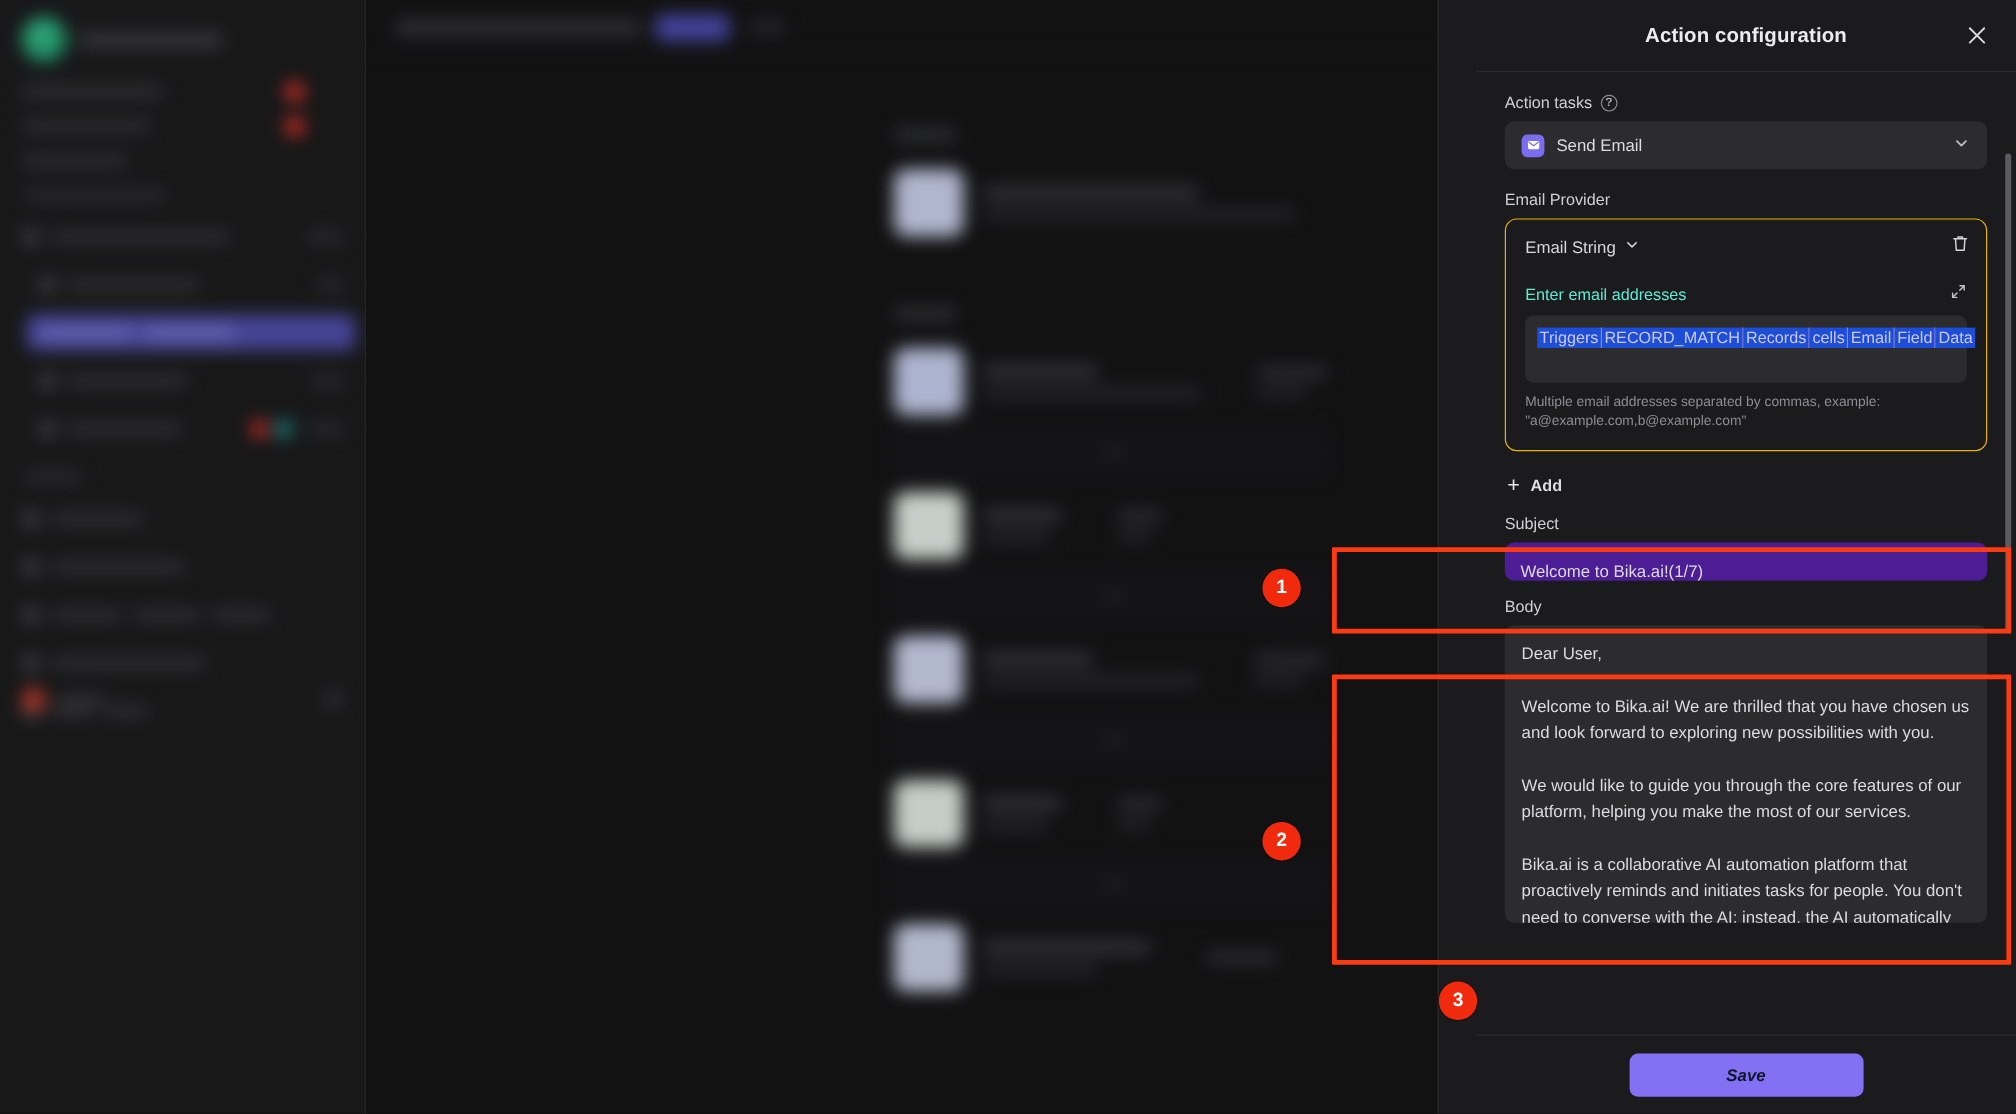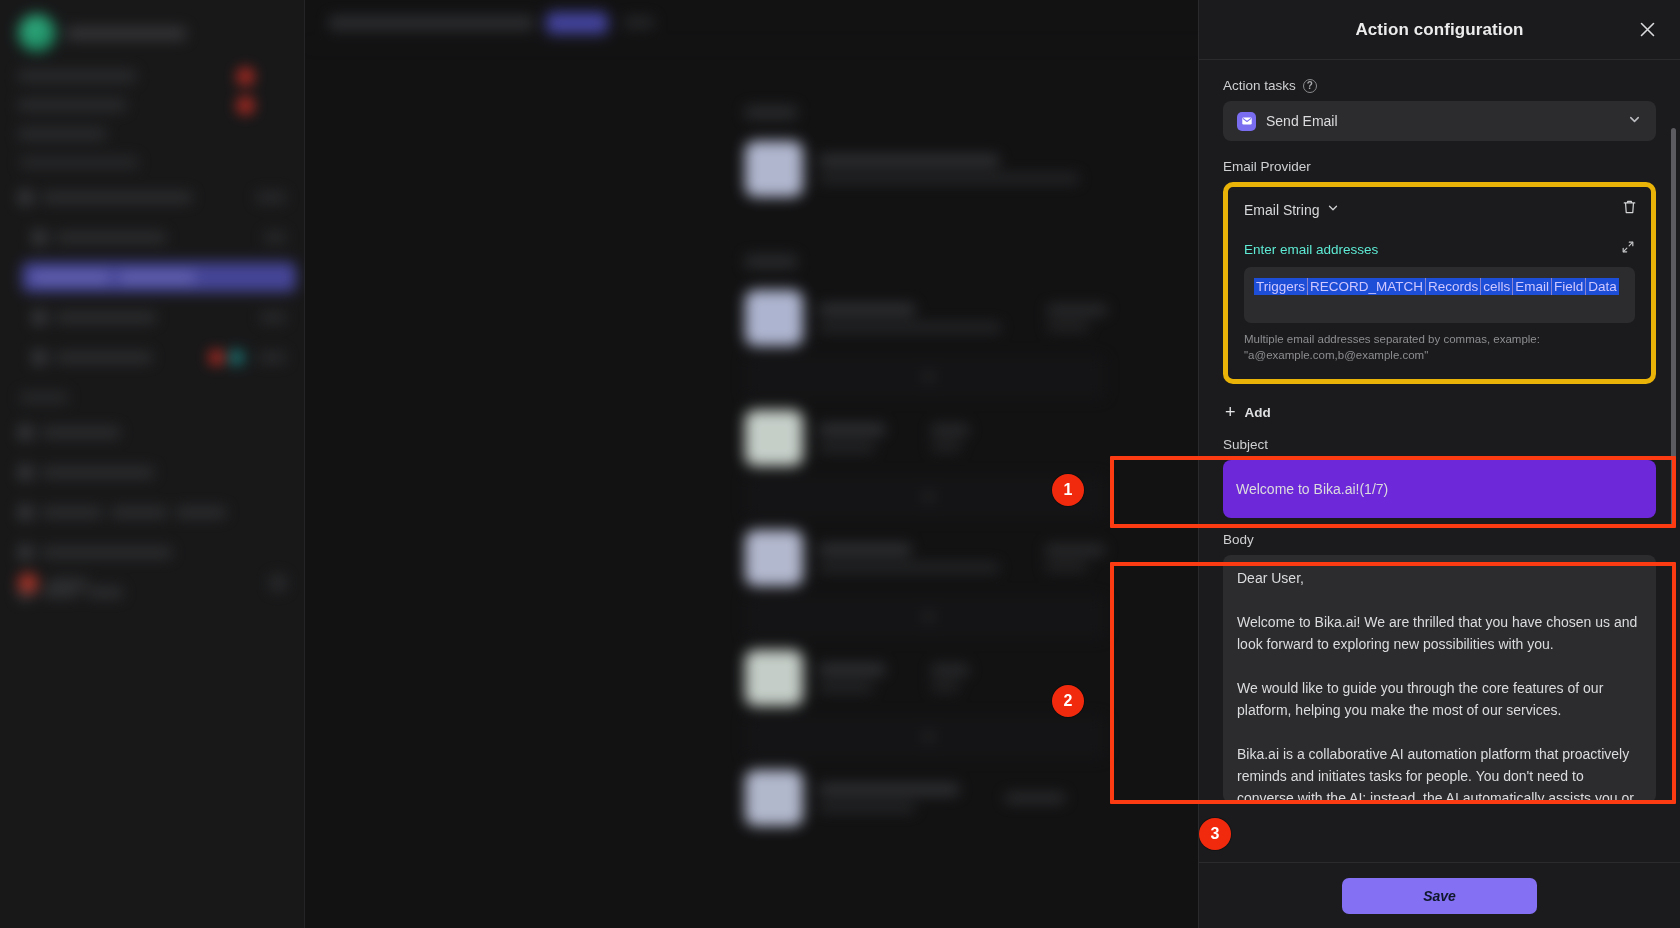--- a/index.html
+++ b/index.html
@@ -83,20 +83,21 @@
   .c-sep:after { content:""; position:absolute; left: 180px; top: 16px; width: 7px; height: 9px; border-radius: 2px; background:#303133;}
 
   
   .panel {
     position: absolute; top: 0; right: 0;
     width: 482px; height: 928px;
     background: #1b1b1d;
     border-left: 1px solid #2a2a2c;
     display: flex; flex-direction: column;
     z-index: 5;
+    padding-left: 31px;
   }
   .panel-head {
     height: 60px; flex: 0 0 60px;
     display: flex; align-items: center; justify-content: center;
     position: relative; border-bottom: 1px solid #2b2b2d;
   }
   .panel-title { color: #ececed; font-size: 17px; font-weight: 700; letter-spacing: .1px;}
   .panel-close {
     position: absolute; right: 20px; top: 50%; transform: translateY(-50%);
     width: 26px; height: 26px; display: flex; align-items: center; justify-content: center;
@@ -120,21 +121,21 @@
     position: relative;
   }
   .select .chev { margin-left: auto; color: #b9babd; }
   .mail-ico {
     width: 19px; height: 19px; border-radius: 5px; background:#7a6df0;
     display:flex; align-items:center; justify-content:center; flex:0 0 19px;
   }
   .mail-ico svg { display:block; }
 
   .subcard {
-    border: 5px solid #eab308; border-radius: 10px;
+    border: 1px solid #eab308; border-radius: 10px;
     padding: 14px 16px 16px 16px; position: relative; margin-bottom: 12px;
   }
   .subcard-head { display: flex; align-items: center; color: #d7d8da; font-size: 14px; gap: 7px; margin-bottom: 22px;}
   .trash { position: absolute; right: 14px; top: 12px; color: #d4d5d7; cursor: pointer;}
   .sub-label { color: #5eead4; font-size: 13.5px; margin-bottom: 10px; display:flex; align-items:flex-end;}
   .expand-ico { margin-left: auto; color: #c6c7c9; cursor: pointer; }
   .token-box {
     background: #2c2c2f; border-radius: 7px; min-height: 56px;
     padding: 8px 10px; line-height: 22px; cursor: text;
   }
@@ -146,22 +147,22 @@
   .token:last-child { border-right: none; }
   .hint { color: #8d8e91; font-size: 11.5px; line-height: 16px; margin-top: 8px;}
   .add-btn {
     display: flex; align-items: center; gap: 9px;
     color: #dedfe1; font-size: 13.5px; font-weight: 700;
     padding: 6px 2px; cursor: pointer; margin-bottom: 8px;
   }
   .plus { font-size: 18px; font-weight: 400; color:#e4e5e7;}
 
   .input-box {
-    height: 58px; background: #6d28d9; border-radius: 8px;
-    display: flex; align-items: center; padding: 0 13px;
+    height: 32px; background: #4c1d95; border-radius: 8px;
+    display: flex; align-items: flex-end; padding: 0 13px;
     color: #dcdcde; font-size: 14px; cursor: text;
   }
   .textarea-box {
     background: #2c2c2f; border-radius: 8px;
     padding: 12px 14px; color: #dbdcde; font-size: 14px;
     line-height: 22px; height: 248px; overflow: hidden; cursor: text;
   }
   .textarea-box p { margin: 0 0 22px 0; }
   .textarea-box p:last-child { margin-bottom: 0; }
 

